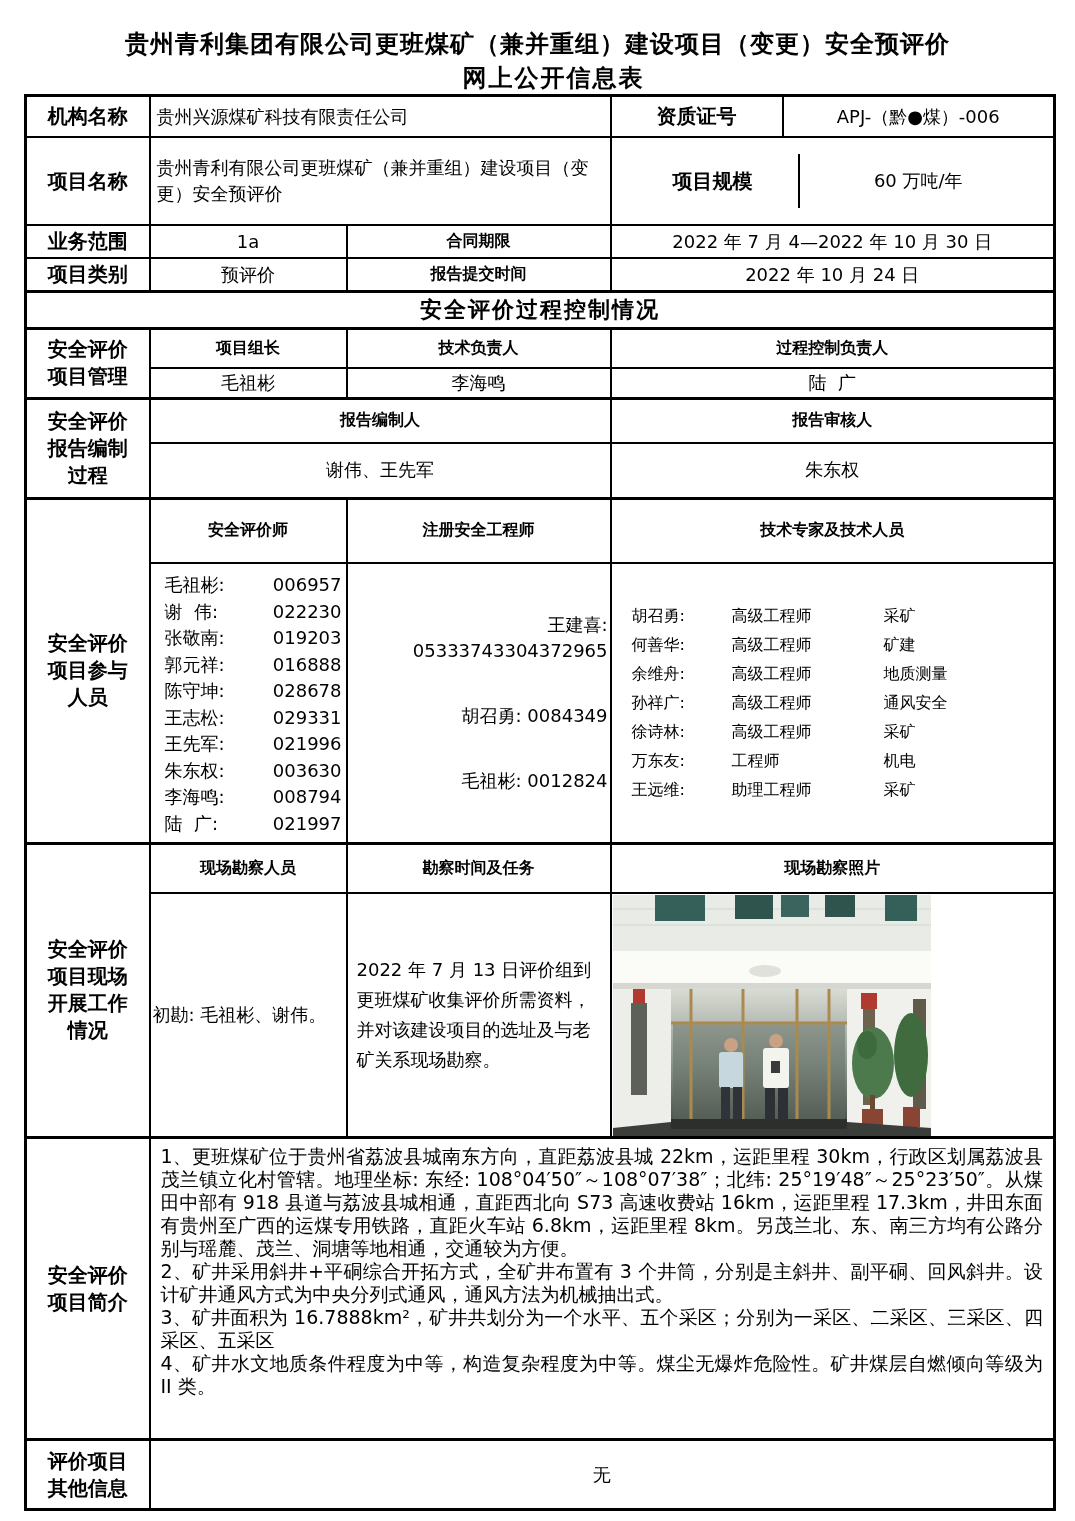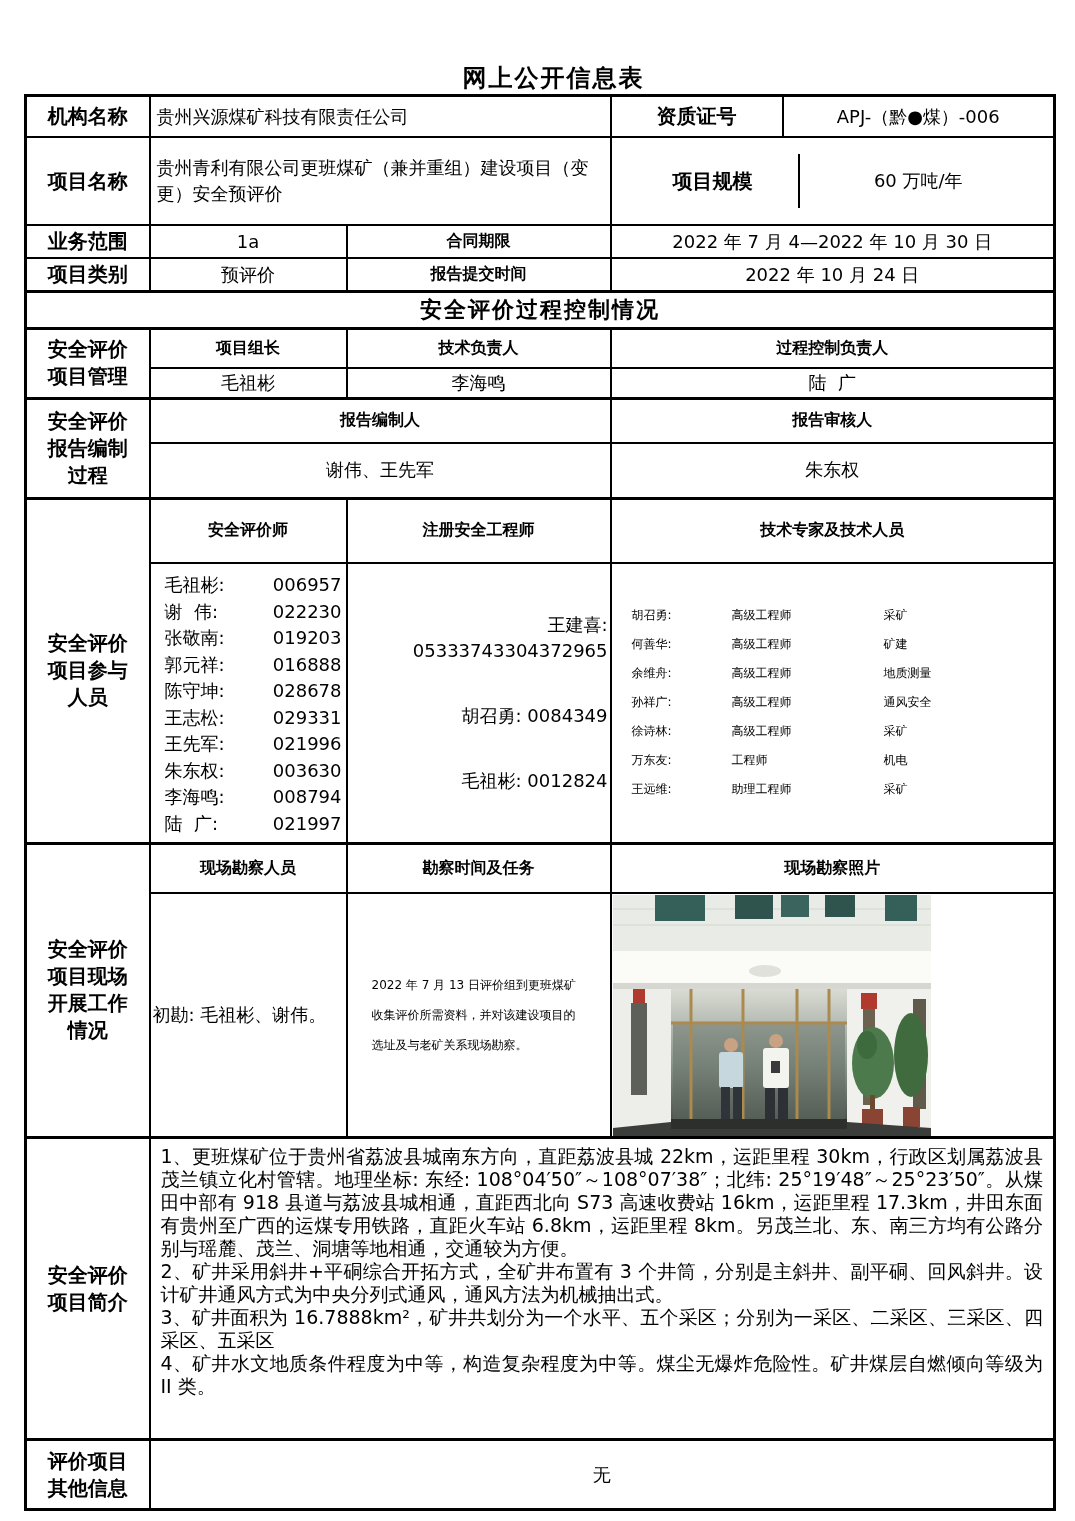--- a/index.html
+++ b/index.html
@@ -29,41 +29,42 @@
   td.assessors-cell { vertical-align:top; padding:8px 4px 2px 14px; }
   .assessor-row { display:flex; line-height:26.5px; font-size:18px; text-align:left;gap:20px; }
   .assessor-name { width:96px; white-space:pre; }
   .assessor-no { white-space:pre; }
 
   td.engineers-cell { vertical-align:middle; padding:0 2px; }
   .eng-line { font-size:18px; line-height:26px; text-align:right; }
   .eng-gap { margin-top:39px; }
 
   td.experts-cell { vertical-align:middle; padding:0 0 0 20px; }
-  .expert-row { display:flex; line-height:29px; font-size:12px; text-align:left; }
+  .expert-row { display:flex; line-height:29px; font-size:16px; text-align:left; }
   .expert-name { width:100px; white-space:pre; }
   .expert-title { width:152px; white-space:pre; }
   .expert-field { white-space:pre; }
 
-  td.task-cell { text-align:left; font-size:12px; line-height:30px; padding:4px 24px; }
+  td.task-cell { text-align:left; font-size:18px; line-height:30px; padding:4px 9px; }
   td.personnel-cell { text-align:left; font-size:18px; line-height:30px; padding:4px 2px;border-radius:10px; }
 
   td.photo-cell { padding:0; vertical-align:top; }
   .photo-wrap { width:318px; height:241px; margin:1px 0 0 1px; }
 
   td.summary-cell { text-align:left; vertical-align:top; padding:6px 10px; }
   .summary-p { font-size:19px; line-height:23px; text-align:justify; margin:0; }
 
   svg { display:block; }
 </style>
 </head>
 <body>
 
 <div class="page">
 
+  <div class="doc-title">贵州青利集团有限公司更班煤矿（兼并重组）建设项目（变更）安全预评价</div>
   <div class="doc-subtitle">网上公开信息表</div>
 
   <table class="form">
     <colgroup>
       <col style="width:124px">
         <col style="width:197px">
         <col style="width:264px">
         <col style="width:444px">
     </colgroup>
 

